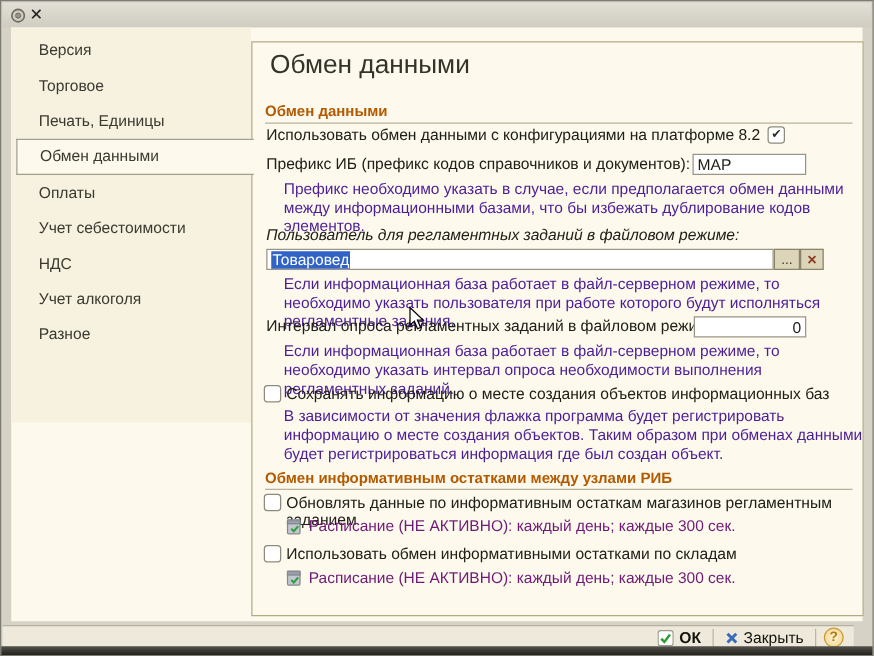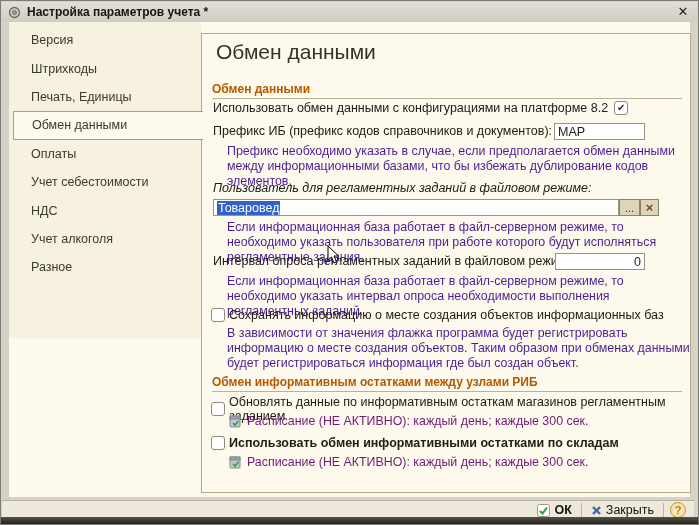--- a/index.html
+++ b/index.html
@@ -26,35 +26,35 @@
     background:#fdfaed;border:1px solid #a2a08e;border-right:none;
     margin-left:4px;padding-left:18px;width:190px;position:relative;z-index:4;}
   
   .panel{position:absolute;left:192px;top:11px;width:490px;height:460px;
     border:1px solid #b3ab85;background:#fdfaed;box-sizing:border-box;z-index:2;}
   .panel-inner{position:relative;width:100%;height:100%;font-size:12.5px;color:#20201a;}
   .pg-heading{position:absolute;left:14px;top:6px;font-size:21px;color:#33332b;}
   .section{position:absolute;left:10px;right:8px;border-bottom:1px solid #b9b19b;padding-bottom:2px;
     font-size:12px;font-weight:bold;color:#b35900;}
   .note{position:absolute;color:#4c1d95;font-size:12.4px;line-height:15px;}
-  .row{position:absolute;display:flex;align-items:center;}
+  .row{position:absolute;display:flex;}
   .cbx{width:14px;height:14px;background:#fff;border:1px solid #8d8b7d;border-radius:3px;
     box-sizing:border-box;display:flex;align-items:center;justify-content:center;
     font-size:11px;color:#2b2b23;line-height:1;flex:0 0 auto;}
   .tb{background:#fff;border:1px solid #9a9484;box-sizing:border-box;height:17px;
     font-size:12.5px;color:#1d1d17;padding:3px 3px;display:flex;align-items:center;}
   .tb.num{justify-content:flex-end;}
   .sel{background:#3163c6;color:#fff;padding:0 1px;}
   .mini-btn{height:17px;background:#ddd5ba;border:1px solid #8a8468;box-sizing:border-box;
     display:flex;align-items:center;justify-content:center;font-size:11px;color:#3a362a;cursor:default;}
   .mini-btn.clear{color:#8b3a22;font-weight:bold;font-size:13px;}
   .sched{position:absolute;display:flex;align-items:center;gap:5px;}
   .sched .lnk{color:#701a75;font-size:12.4px;cursor:default;}
   
-  .footer{position:absolute;left:1px;right:4px;top:499px;height:19px;background:#eee9da;
+  .footer{position:absolute;left:1px;right:15px;top:499px;height:19px;background:#eee9da;
     border-top:1px solid #b5b1a2;display:flex;align-items:center;justify-content:flex-end;
     padding-right:8px;box-sizing:border-box;gap:6px;}
   .f-btn{display:flex;align-items:center;gap:4px;font-size:12.5px;color:#14140e;cursor:default;padding:0 3px;}
   .f-btn .lbl{font-weight:bold;}
   .f-sep{width:1px;height:15px;background:#bcb7a5;}
   .help-btn{width:16px;height:16px;border-radius:50%;border:1px solid #c89a36;
     background:radial-gradient(#fdf3cf,#f3ddA0 70%,#e9c878);display:flex;align-items:center;justify-content:center;
     font-size:11px;font-weight:bold;color:#b07818;cursor:default;box-sizing:border-box;}
   .bottom-strip{position:absolute;left:0;right:0;bottom:0;height:7px;background:linear-gradient(#54524c,#23221e);}
   .cursor{position:absolute;z-index:9;pointer-events:none;}
@@ -64,30 +64,29 @@
 
 <div class="window">
 
   <div class="titlebar">
     <span style="display:flex;">
       <svg width="13" height="13" viewBox="0 0 13 13">
         <circle cx="6.5" cy="6.5" r="5" fill="#cfcabe" stroke="#6e6a60" stroke-width="1.3"></circle>
         <circle cx="6.5" cy="6.5" r="2" fill="#9a958a" stroke="#6e6a60" stroke-width="0.8"></circle>
       </svg>
     </span>
-    <span class="title">Настройка параметров учета *</span>
     <span class="win-close">✕</span>
   </div>
 
   <div class="dlg-body">
     <div class="sidebar-bg"></div>
 
     <div class="sidebar">
       <div class="side-item">Версия</div>
-      <div class="side-item">Штрихкоды</div>
+      <div class="side-item">Торговое</div>
       <div class="side-item">Печать, Единицы</div>
       <div class="side-item selected">Обмен данными</div>
       <div class="side-item">Оплаты</div>
       <div class="side-item">Учет себестоимости</div>
       <div class="side-item">НДС</div>
       <div class="side-item">Учет алкоголя</div>
       <div class="side-item">Разное</div>
     </div>
 
     <div class="panel">
@@ -142,21 +141,21 @@
           <span style="display:flex;">
             <svg width="13" height="14" viewBox="0 0 13 14">
               <rect x="1" y="2" width="10" height="11" rx="1" fill="#c3c7ce" stroke="#85878d"></rect>
               <rect x="1" y="2" width="10" height="3" fill="#9aa0aa" stroke="#85878d"></rect>
               <path d="M4 9 l2 2 l3.5 -4" stroke="#2f9e3f" stroke-width="1.6" fill="none"></path>
             </svg>
           </span>
           <span class="lnk">Расписание (НЕ АКТИВНО): каждый  день; каждые 300 сек.</span>
         </div>
 
-        <div class="row" style="left:9px;top:402px;gap:4px;font-weight:bold;">
+        <div class="row" style="left:9px;top:402px;gap:4px;">
           <span class="cbx"></span>
           <span>Использовать обмен информативными остатками по складам</span>
         </div>
         <div class="sched" style="left:27px;top:421px;">
           <span style="display:flex;">
             <svg width="13" height="14" viewBox="0 0 13 14">
               <rect x="1" y="2" width="10" height="11" rx="1" fill="#c3c7ce" stroke="#85878d"></rect>
               <rect x="1" y="2" width="10" height="3" fill="#9aa0aa" stroke="#85878d"></rect>
               <path d="M4 9 l2 2 l3.5 -4" stroke="#2f9e3f" stroke-width="1.6" fill="none"></path>
             </svg>

